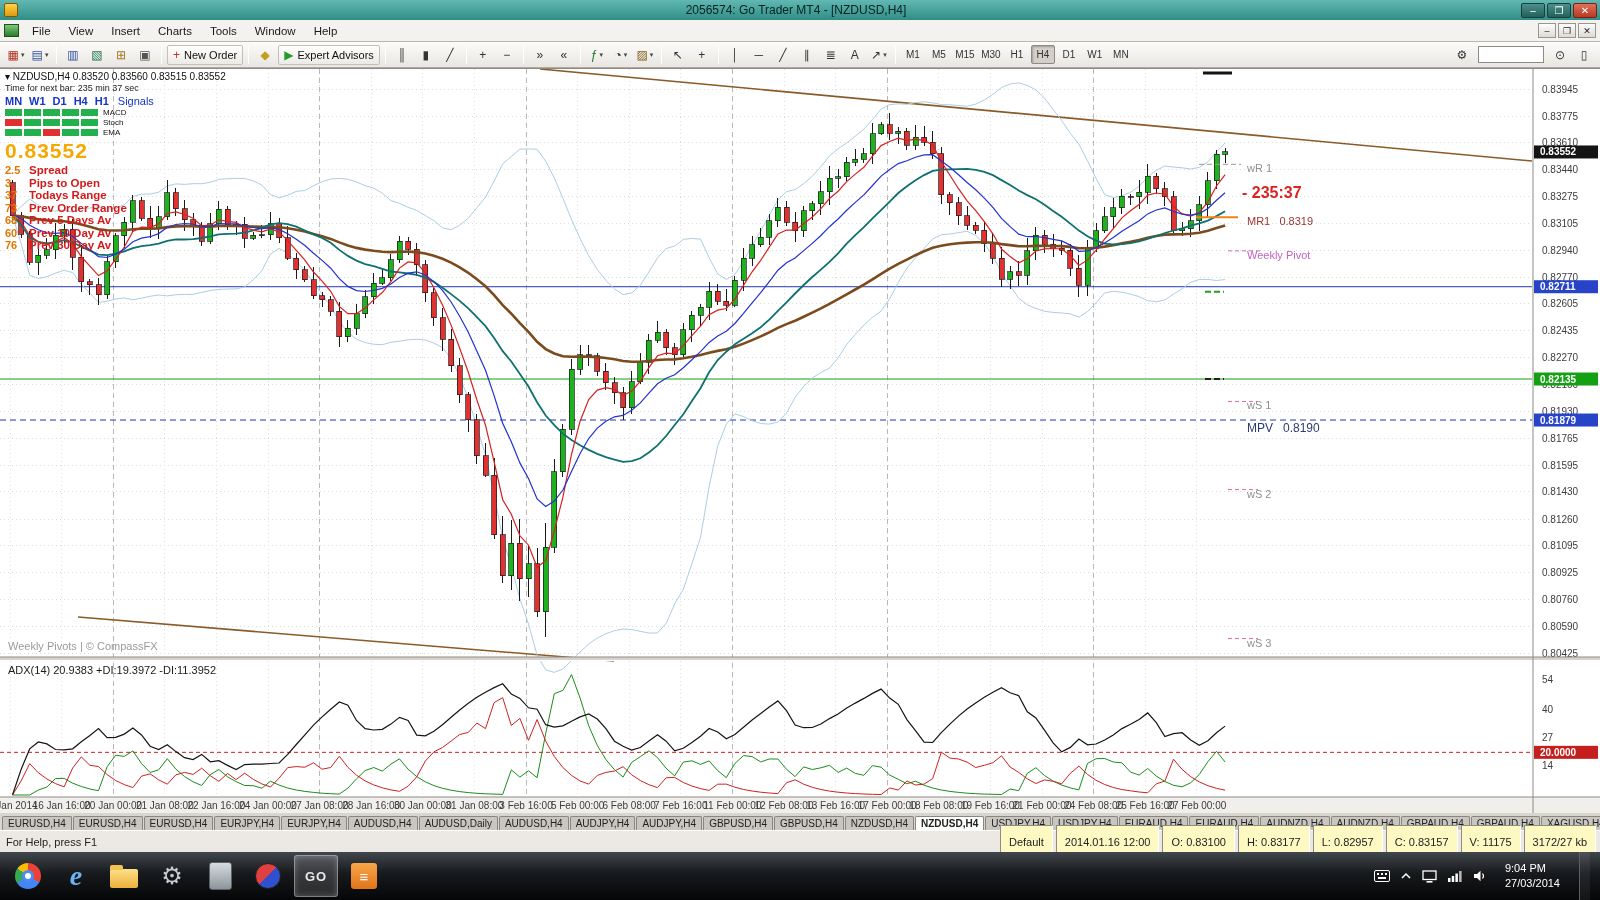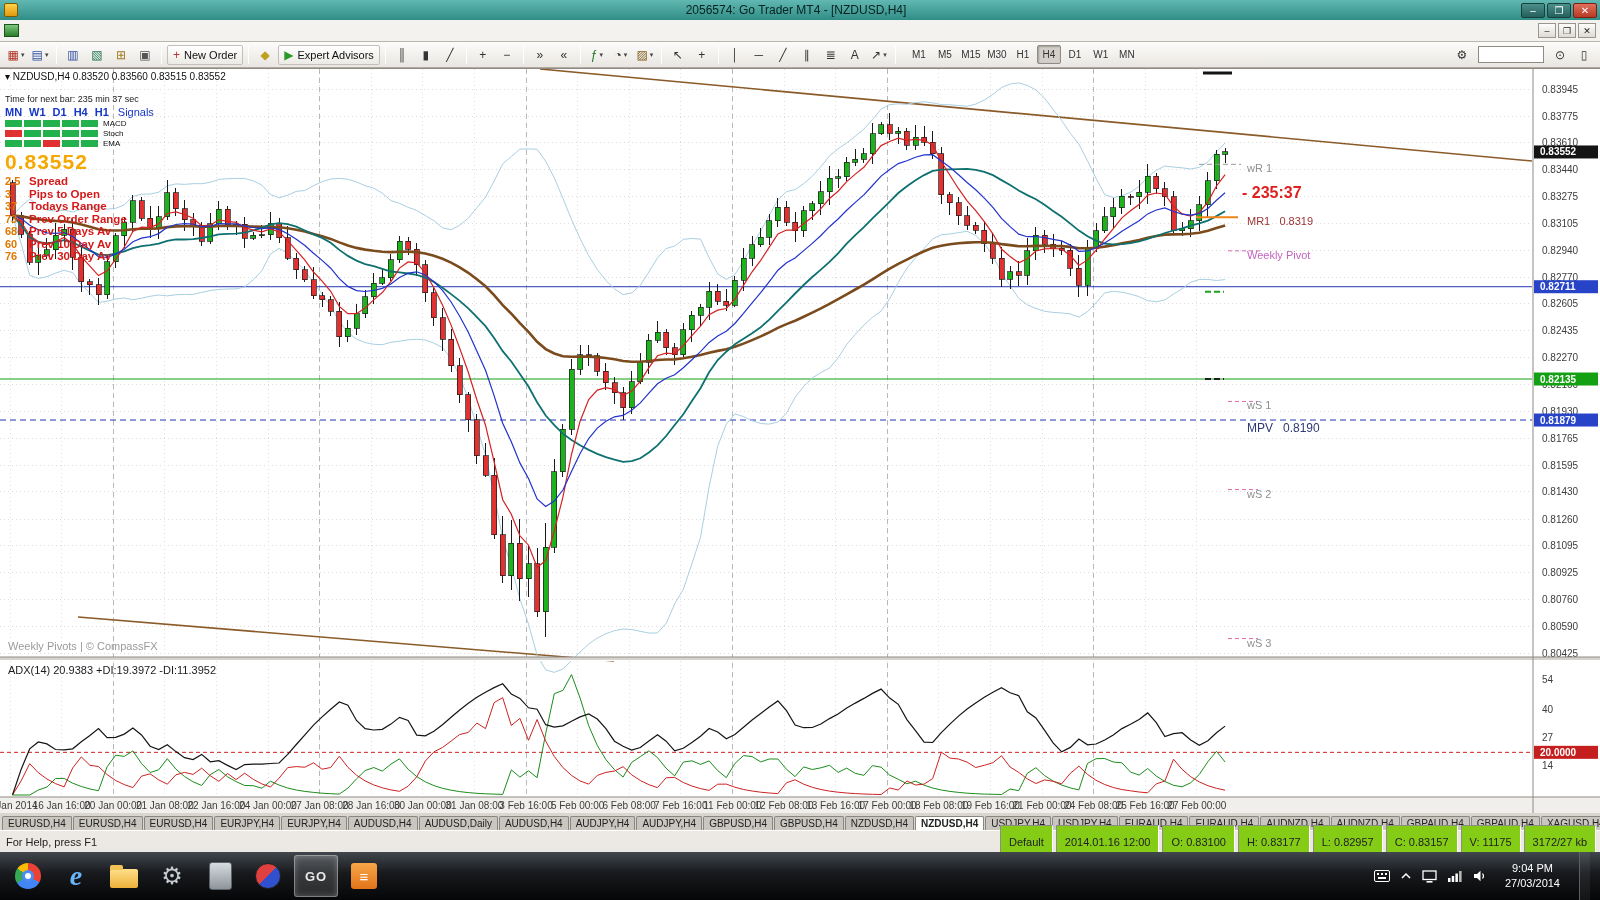--- a/index.html
+++ b/index.html
@@ -20,90 +20,99 @@
 .mdi-controls{margin-left:auto;display:flex;gap:2px;padding-right:4px}
 .mdi-btn{width:18px;height:15px;border:1px solid #9a968f;background:linear-gradient(#fdfdfd,#dedbd5);display:flex;align-items:center;justify-content:center;font-size:9px;color:#222}
 
 .toolbar{height:26px;background:linear-gradient(#fcfcfb,#e9e6e1);border-bottom:1px solid #aeaaa3;display:flex;align-items:center;padding:0 4px;flex:0 0 auto;white-space:nowrap}
 .tb-btn{height:20px;min-width:22px;display:inline-flex;align-items:center;justify-content:center;margin:0 1px;border:1px solid transparent;border-radius:2px;color:#333}
 .tb-btn .glyph{font-size:12px;line-height:1}
 .tb-btn .tb-label{font-size:11px;margin-left:4px;color:#111}
 .tb-btn .dd{font-size:7px;margin-left:2px;color:#444}
 .tb-text{padding:0 5px;border:1px solid #c4c0b9;background:linear-gradient(#ffffff,#eceae5)}
 .tb-sep{width:1px;height:18px;background:#b9b5ae;border-right:1px solid #fff;margin:0 4px;display:inline-block}
-.tf-group{display:inline-flex;margin-left:6px}
+.tf-group{display:inline-flex;}
 .tf-btn{min-width:24px;height:19px;display:inline-flex;align-items:center;justify-content:center;font-size:10px;color:#333;border:1px solid transparent;margin:0 1px;border-radius:2px}
 .tf-btn.active{background:#d4d0c9;border:1px solid #8f8b84;box-shadow:inset 1px 1px 2px rgba(0,0,0,.25)}
 .tb-right{margin-left:auto;display:inline-flex;align-items:center}
 .tb-combo{width:66px;height:17px;background:#fff;border:1px solid #8f8b84;margin:0 4px}
 
 .chart-wrap{position:relative;flex:1 1 auto;background:#fff;border-top:1px solid #8f8b84}
 #chart-svg{position:absolute;left:0;top:0}
 #chart-svg text{font-family:"Liberation Sans",sans-serif}
 .ax{font-size:10px;fill:#3c3c3c}
 .tx{font-size:10px;fill:#3c3c3c}
 .info-panel{position:absolute;top:2px;left:5px;width:250px;pointer-events:none;z-index:3}
 .sym-line{font-size:10px;color:#101010}
-.next-bar{font-size:9px;color:#202020;margin-top:12px}
+.next-bar{font-size:9px;color:#202020;margin-top:1px}
 .sig-head{display:flex;align-items:center;margin-top:2px}
 .sig-cols span{color:#1536c8;font-weight:bold;font-size:11px;margin-right:7px}
 .sig-title{color:#1536c8;font-size:11px;margin-left:2px}
 .sig-row{display:flex;align-items:center;height:9px;margin-top:1px}
 .sig-cell{width:17px;height:7px;margin-right:2px;display:inline-block}
 .sig-cell.g{background:#23b14d}.sig-cell.r{background:#e03030}
 .sig-label{font-size:8px;color:#111;margin-left:3px}
 .big-price{font-size:21px;font-weight:bold;color:#f5a800;margin:2px 0 1px 0;letter-spacing:1px}
 .stat-row{line-height:12.5px;white-space:nowrap}
 .stat-val{color:#e07800;font-weight:bold;display:inline-block;min-width:24px;font-size:11px}
 .stat-label{color:#d41a1a;font-size:11.5px;font-weight:bold}
 
 .tabsbar{height:18px;background:#d9d6d0;border-top:1px solid #7f1d1d;display:flex;align-items:flex-end;padding:0 2px;flex:0 0 auto;overflow:hidden}
 .chart-tab{font-size:10px;color:#222;background:#c9c6c0;border:1px solid #8a867f;border-bottom:none;padding:1px 5px;margin-right:1px;border-radius:2px 2px 0 0;white-space:nowrap}
 .chart-tab.active{background:#fdfdfc;font-weight:bold}
 
 .statusbar{height:22px;background:#ece9e4;border-top:1px solid #fff;display:flex;align-items:center;padding:0 4px;gap:3px;flex:0 0 auto}
 .status-help{font-size:11px;color:#222;padding-left:2px}
 .status-spacer{flex:1}
-.status-cell{font-size:11px;color:#222;border:1px solid;border-color:#8e8a84 #ffffff #ffffff #8e8a84;padding:10px 8px;background:#84cc16;white-space:nowrap}
+.status-cell{font-size:11px;color:#222;border:1px solid;border-color:#8e8a84 #ffffff #ffffff #8e8a84;padding:10px 8px;background:#fef9c3;white-space:nowrap}
 
 .taskbar{height:48px;background:linear-gradient(#41474d,#17191c 45%,#050607);display:flex;align-items:center;padding:0 4px;flex:0 0 auto}
 .task-btn{width:44px;height:42px;margin:0 2px;border-radius:3px;display:flex;align-items:center;justify-content:center;border:1px solid transparent}
 .task-btn.active{background:rgba(255,255,255,.14);border:1px solid rgba(255,255,255,.4);box-shadow:inset 0 0 6px rgba(255,255,255,.25)}
 .ti-chrome{width:26px;height:26px;border-radius:50%;background:conic-gradient(#ea4335 0 33%,#4285f4 33% 66%,#34a853 66% 85%,#fbbc05 85% 100%);position:relative}
 .ti-chrome::after{content:"";position:absolute;inset:7px;background:#fff;border:3px solid #4c8bf5;border-radius:50%}
 .ti-ie{color:#6ab4f8;font-size:28px;font-style:italic;font-weight:bold;font-family:"Liberation Serif",serif;line-height:1}
 .ti-folder{width:28px;height:19px;background:linear-gradient(#ffe08a,#eeb03a);border-radius:2px;position:relative;margin-top:5px}
 .ti-folder::before{content:"";position:absolute;top:-4px;left:0;width:13px;height:5px;background:#f3c254;border-radius:2px 2px 0 0}
 .ti-gear{color:#c3c9cf;font-size:24px;line-height:1}
 .ti-calc{width:23px;height:28px;background:linear-gradient(#d6dbdf,#8d959c);border-radius:3px;border:1px solid #5c6268}
 .ti-media{width:26px;height:26px;border-radius:50%;background:linear-gradient(135deg,#e04040 50%,#3050d0 50%);border:1px solid #222}
 .ti-go{color:#e8e8e8;font-weight:bold;font-size:13px;letter-spacing:1px}
 .ti-notes{width:26px;height:26px;background:linear-gradient(#f7a648,#e2741a);border-radius:3px;color:#fff;display:flex;align-items:center;justify-content:center;font-size:15px}
 .tray{margin-left:auto;display:flex;align-items:center;gap:11px;padding-right:6px}
 .tray svg{display:block}
-.clock{color:#fff;font-size:11px;text-align:center;line-height:1.35;margin:0 8px;white-space:nowrap}
+.clock{color:#fff;font-size:11px;text-align:left;line-height:1.35;margin:0 8px;white-space:nowrap}
 .show-desktop{width:11px;height:48px;border-left:1px solid #5a5f64;background:rgba(255,255,255,.06)}
 </style>
 </head>
 <body>
 
 <div class="app">
 
   <div class="titlebar">
     <div class="app-icon"></div>
     <span class="title-text">2056574: Go Trader MT4  -  [NZDUSD,H4]</span>
     <div class="win-buttons">
       <div class="win-btn">–</div>
       <div class="win-btn">❐</div>
       <div class="win-btn close">✕</div>
     </div>
   </div>
 
   <div class="menubar">
     <div class="mdi-icon"></div>
+    <div id="menu-items" style="display:flex">
+        <span class="menu-item">File</span>
+        <span class="menu-item">View</span>
+        <span class="menu-item">Insert</span>
+        <span class="menu-item">Charts</span>
+        <span class="menu-item">Tools</span>
+        <span class="menu-item">Window</span>
+        <span class="menu-item">Help</span>
+      </div>
     <div class="mdi-controls">
       <div class="mdi-btn">–</div>
       <div class="mdi-btn">❐</div>
       <div class="mdi-btn">✕</div>
     </div>
   </div>
 
   <div class="toolbar">
     <span id="toolbar-main" style="display:inline-flex;align-items:center">
         <span class="tb-btn">

